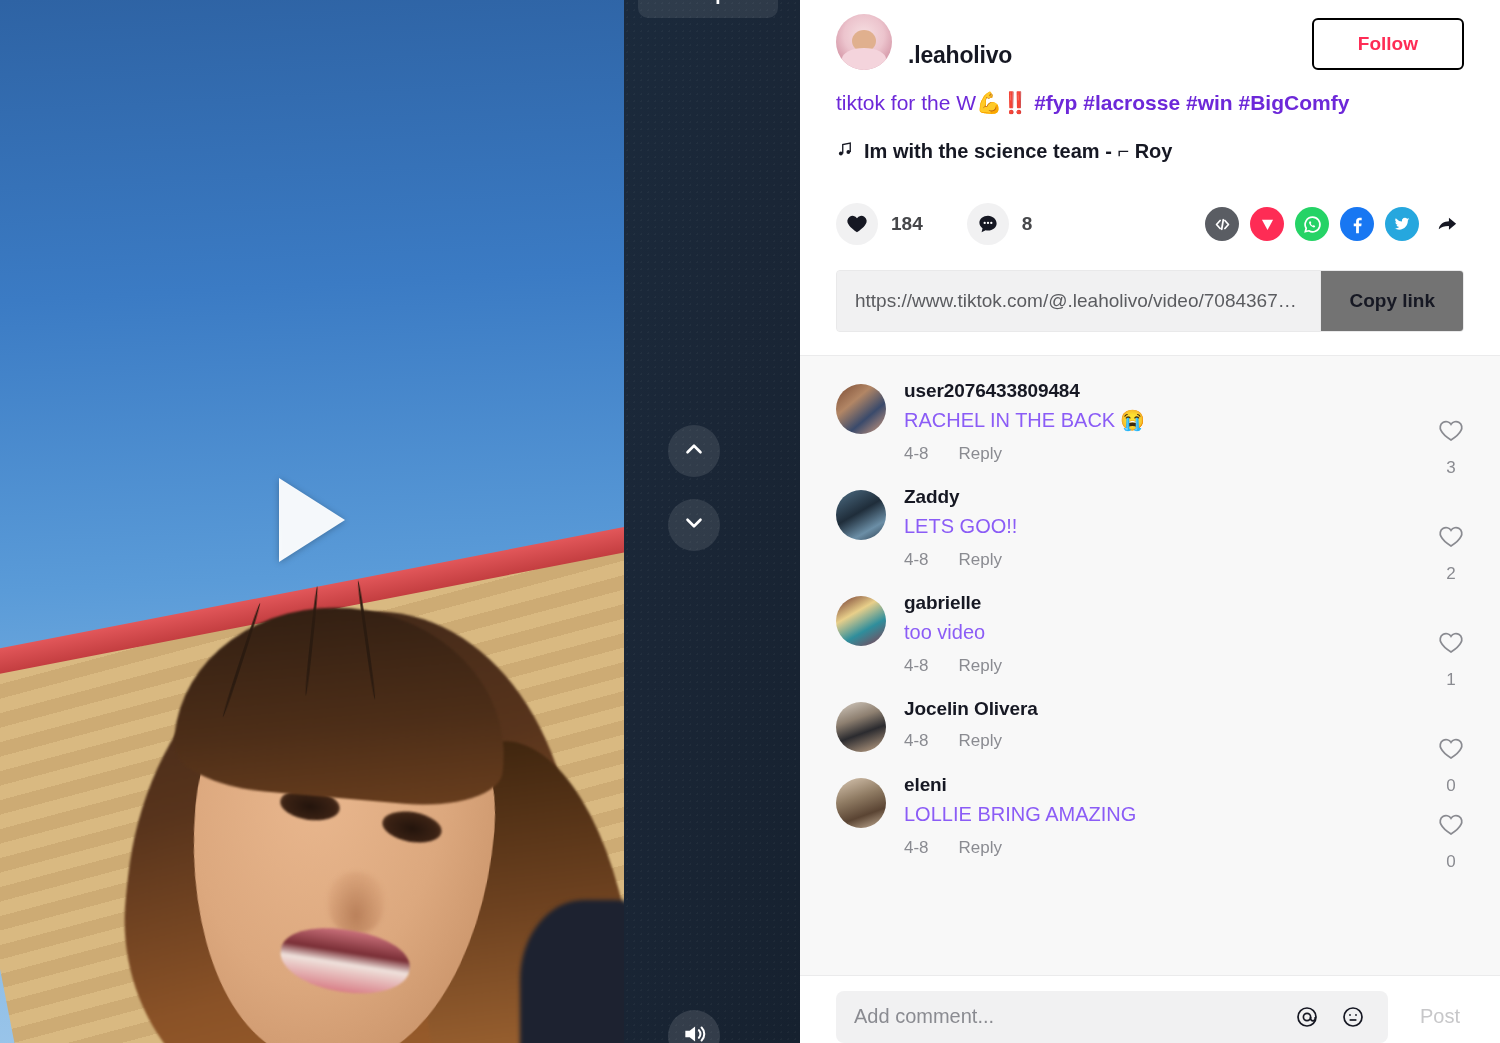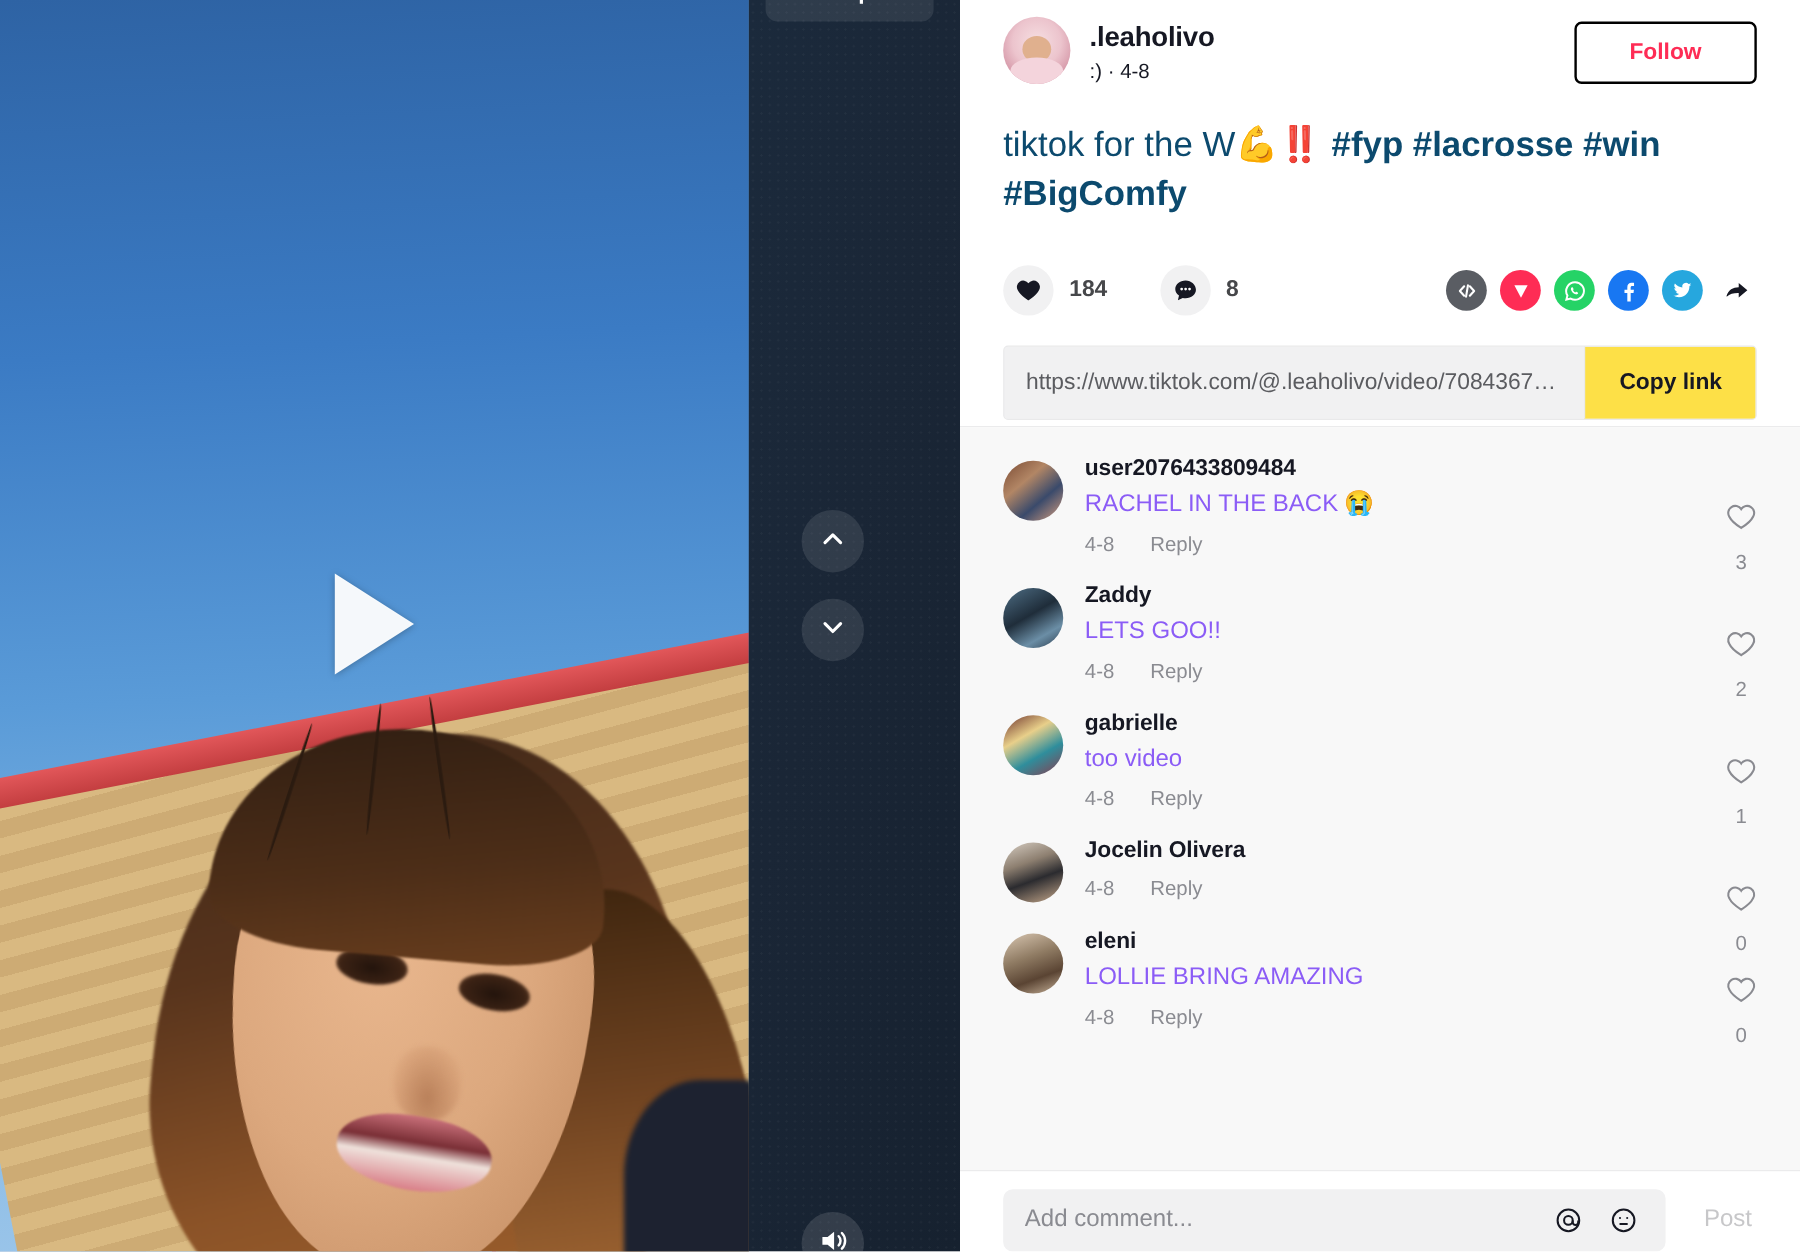--- a/index.html
+++ b/index.html
@@ -143,37 +143,37 @@
   .avatar .bdress { position:absolute; left:6px; bottom:0; width:44px; height:22px; border-radius:50% 50% 0 0;
     background: #f4d4dc; }
   .author-meta { margin-left: 16px; flex: 1; }
   .author-name { font-size: 23px; font-weight: 700; color: #161823; line-height: 1.2; letter-spacing: -0.2px; }
   .author-sub { font-size: 17px; color: #161823; margin-top: 5px; }
   .follow-btn {
     border: 2px solid #000000; color: #fe2c55; background: #fff;
     font-size: 19px; font-weight: 700; border-radius: 6px;
     padding: 13px 44px; cursor: pointer; font-family: inherit;
   }
-  .caption { font-size: 29px; color: #0c4a6e; margin-top: 31px; line-height: 1.4; }
+  .caption { font-size: 21px; color: #6d28d9; margin-top: 18px; line-height: 1.4; }
   .caption .tag { font-weight: 700; }
   .music { font-size: 20px; font-weight: 700; color: #161823; margin-top: 22px; display: flex; align-items: center; gap: 10px; }
 
   .actions { display: flex; align-items: center; margin-top: 39px; }
   .act { display: flex; align-items: center; gap: 13px; margin-right: 44px; }
   .act-ic { width: 42px; height: 42px; border-radius: 50%; background: #f1f1f2;
     display: flex; align-items: center; justify-content: center; cursor: pointer; }
   .act-count { font-size: 19px; font-weight: 600; color: #46474a; }
   .share-icons { margin-left: auto; display: flex; align-items: center; gap: 11px; }
   .sic { width: 34px; height: 34px; border-radius: 50%; display:flex; align-items:center; justify-content:center; cursor: pointer; }
 
   .link-row { display: flex; align-items: stretch; margin-top: 25px;
     border: 1px solid #e9e9ea; border-radius: 4px; overflow: hidden; background: #f1f1f2; }
   .link-url { flex: 1; padding: 19px 18px; font-size: 19px; color: #5b5c60;
     white-space: nowrap; overflow: hidden; text-overflow: ellipsis; background: #f1f1f2; }
-  .copy-btn { background: #fde047; border: none; border-left: 1px solid #e9e9ea;
+  .copy-btn { background: #737373; border: none; border-left: 1px solid #e9e9ea;
     padding: 0 28px; font-size: 19px; font-weight: 700; color: #161823; cursor: pointer; font-family: inherit; }
 
   .divider { height: 1px; background: #ebebec; }
 
   .comments { flex: 1; background: #f8f8f8; overflow: hidden; padding: 24px 36px 0 36px; }
   .comment { display: flex; padding-bottom: 22px; position: relative; }
   .c-avatar { width: 50px; height: 50px; border-radius: 50%; flex: 0 0 50px; margin-top: 4px; }
   .c-body { margin-left: 18px; flex: 1; }
   .c-name { font-size: 19px; font-weight: 700; color: #161823; letter-spacing: -0.1px; }
   .c-text { font-size: 20px; color: #8b5cf6; margin-top: 6px; line-height: 1.25; }
@@ -269,33 +269,42 @@
 
     <div class="info">
 
       <div class="author-row">
         <div class="avatar">
           <div class="bbl"></div>
           <div class="bdress"></div>
         </div>
         <div class="author-meta">
           <div class="author-name">.leaholivo</div>
-          <div class="author-sub">:) · 4-8</div>
         </div>
         <button class="follow-btn">Follow</button>
       </div>
 
       <div class="caption">
         <span>tiktok for the W</span><span>💪‼️</span>
         <span class="tag">#fyp</span>
         <span class="tag">#lacrosse</span>
         <span class="tag">#win</span>
         <span class="tag">#BigComfy</span>
       </div>
 
+      <div class="music">
+        <span>
+          <svg width="18" height="20" viewBox="0 0 24 24" fill="#161823">
+            <path d="M9 18V6l10-2v12" fill="none" stroke="#161823" stroke-width="1.8"></path>
+            <circle cx="6.5" cy="18" r="2.6"></circle>
+              <circle cx="16.5" cy="16" r="2.6"></circle>
+          </svg>
+        </span>
+        <span>Im with the science team - ⌐ Roy</span>
+      </div>
 
       <div class="actions">
         <div class="act">
           <span class="act-ic">
             <svg width="22" height="22" viewBox="0 0 24 24" fill="#161823">
               <path d="M12 21s-7.5-4.7-9.5-9A5.2 5.2 0 0112 5.6 5.2 5.2 0 0121.5 12c-2 4.3-9.5 9-9.5 9z"></path>
             </svg>
           </span>
           <span class="act-count">184</span>
         </div>

